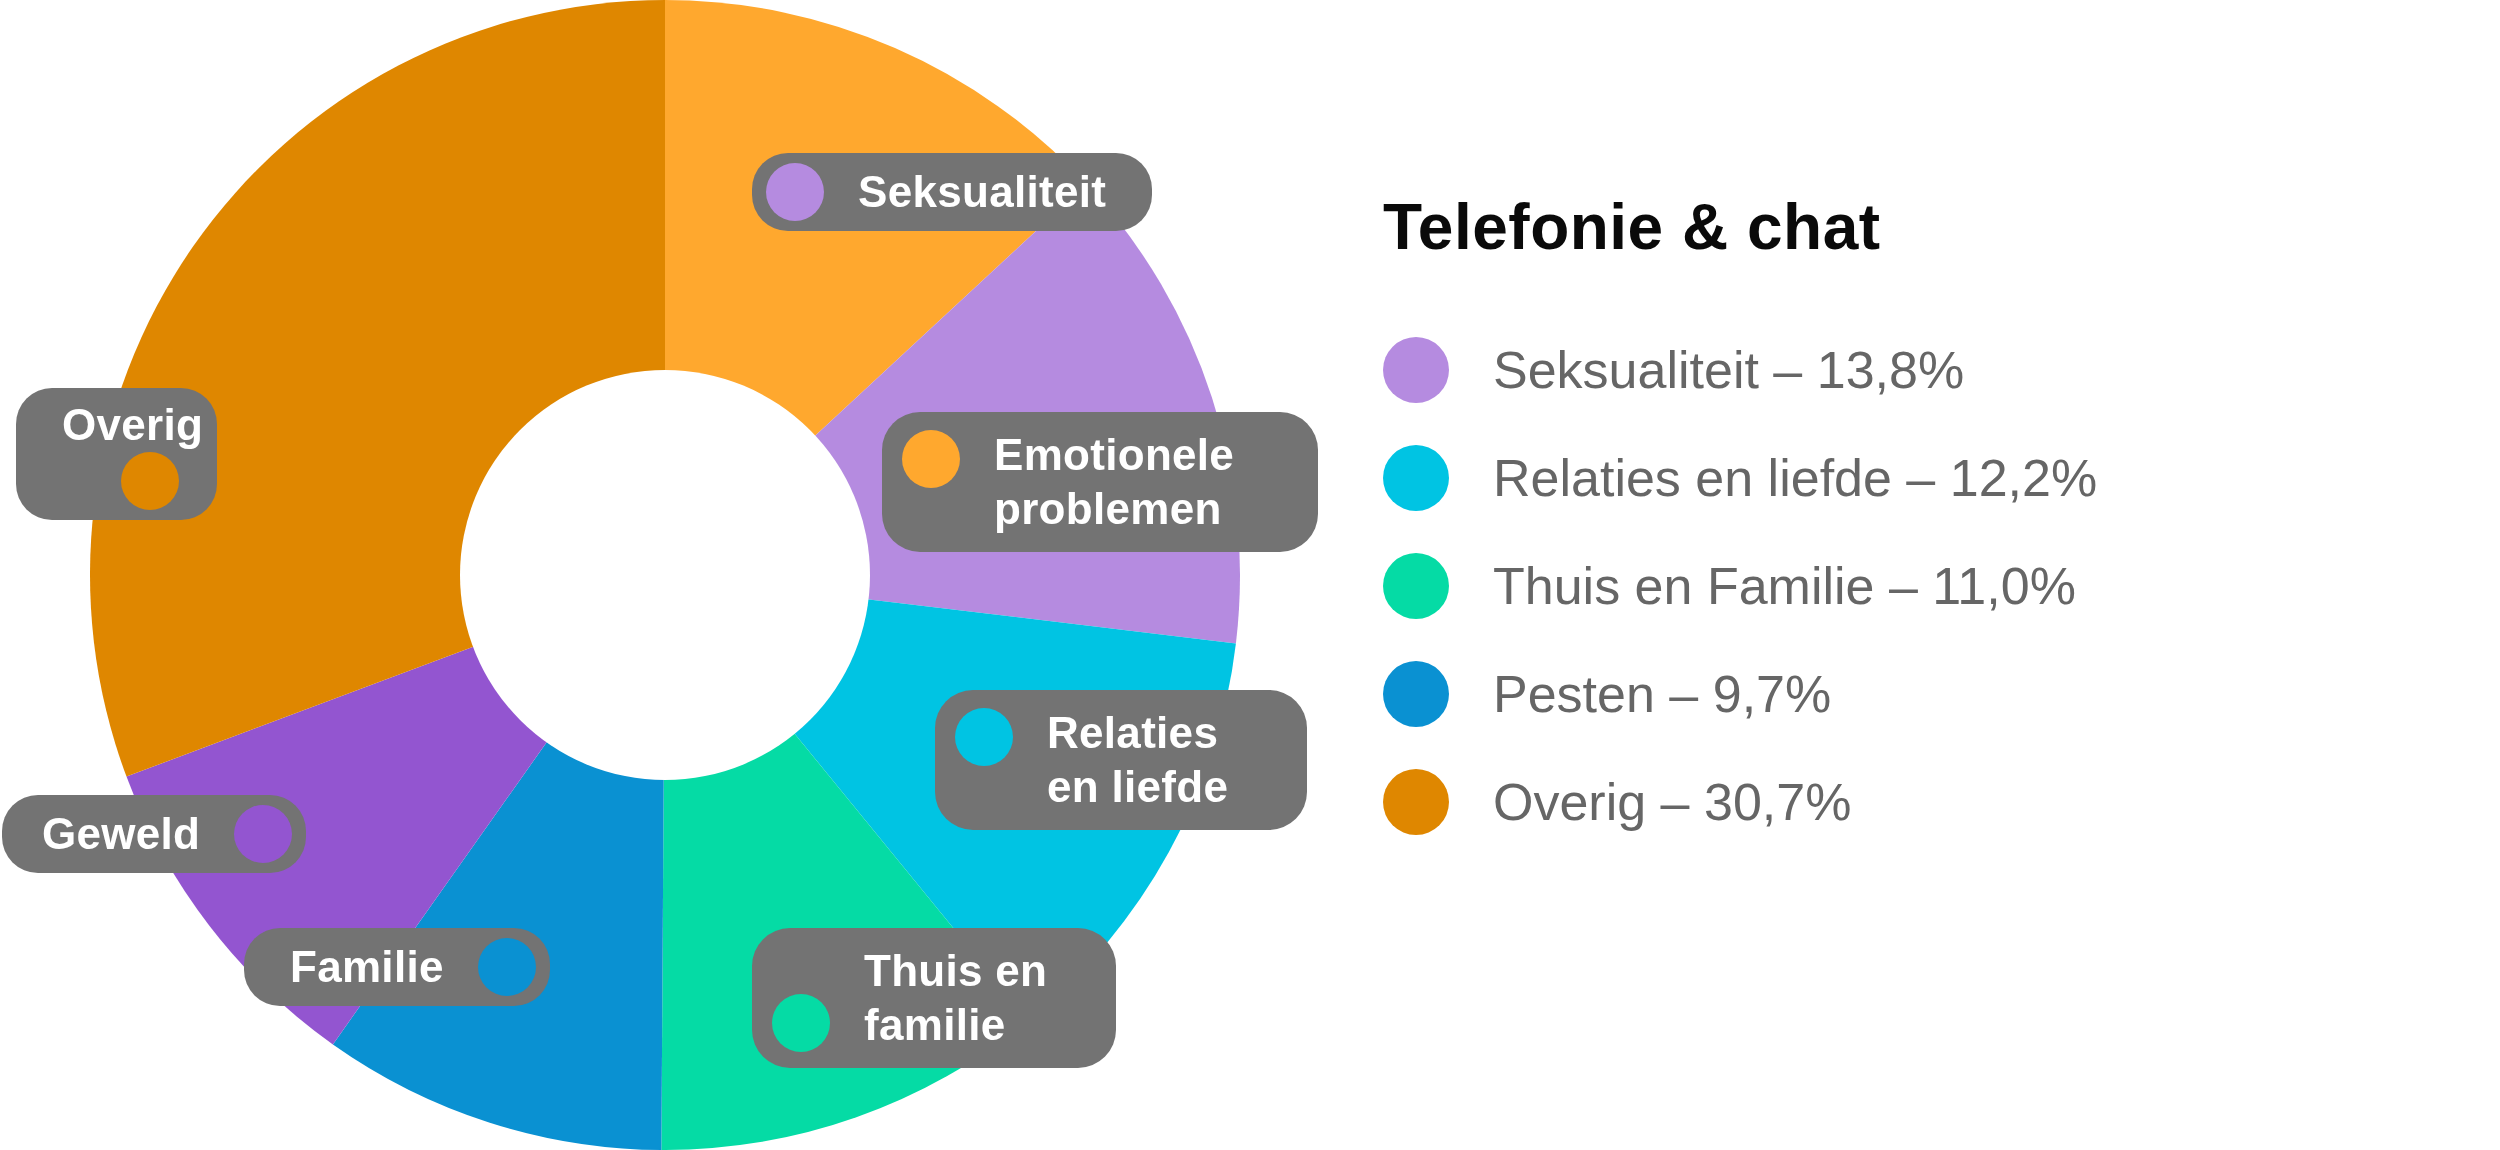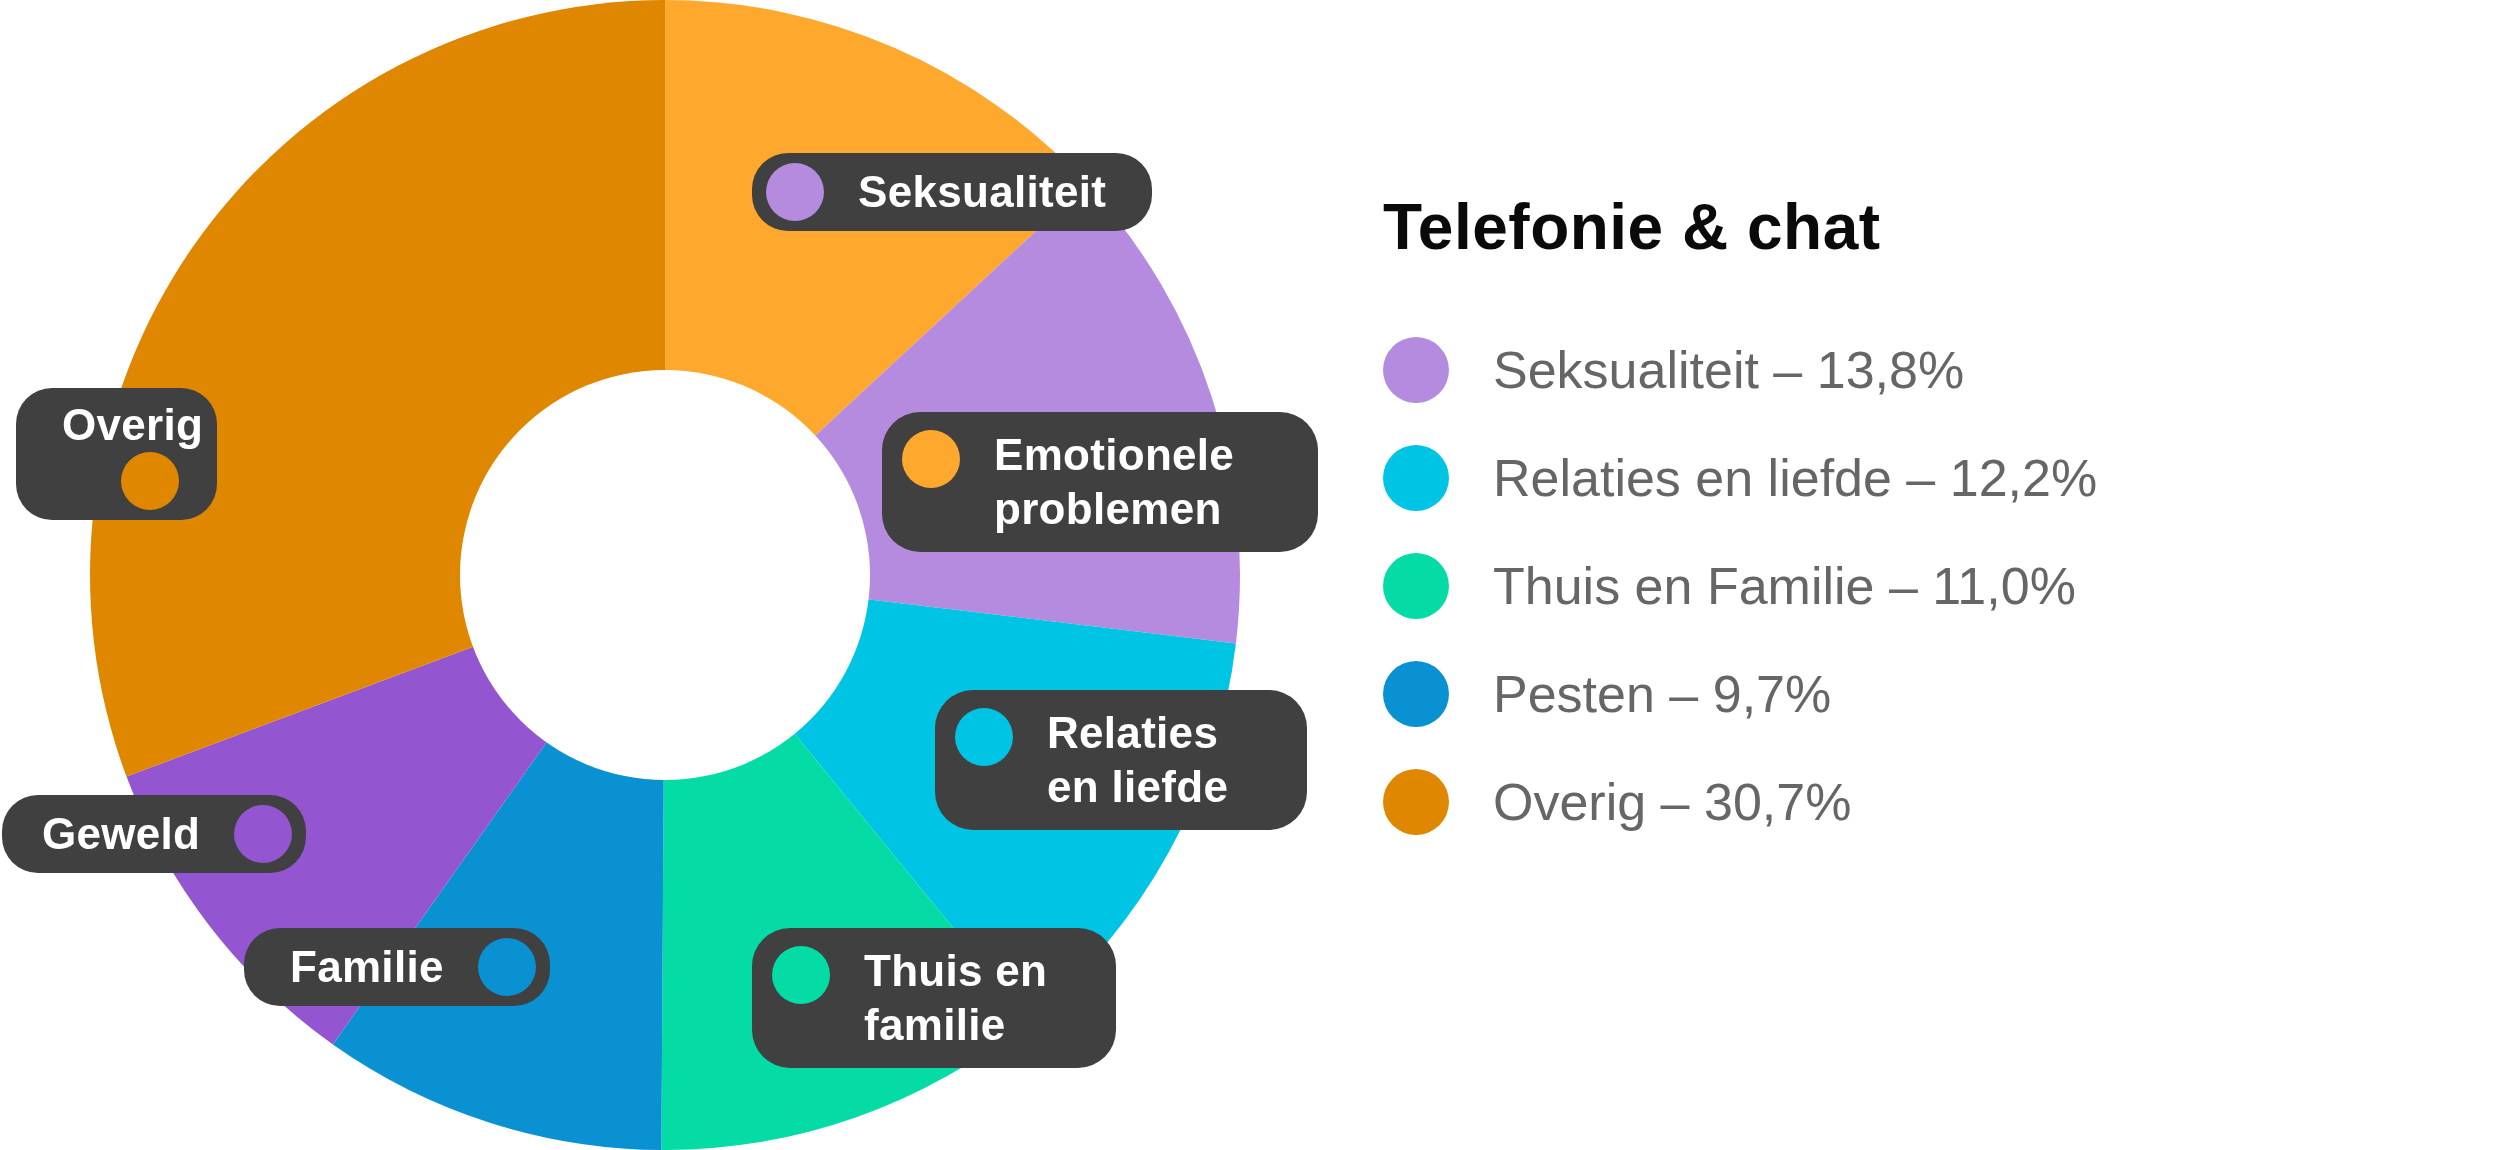--- a/index.html
+++ b/index.html
@@ -1,19 +1,19 @@
 <!DOCTYPE html>
 <html><head>
 <meta charset="utf-8">
 <style>
   html, body { margin: 0; padding: 0; background: #ffffff; }
   body { width: 2500px; height: 1150px; position: relative; overflow: hidden;
          font-family: "Liberation Sans", "DejaVu Sans", sans-serif; }
   #chart-svg { position: absolute; left: 0; top: 0; width: 1400px; height: 1150px; }
-  .pill { position: absolute; background: #404040; color: #ffffff; border-radius: 36px;
+  .pill { position: absolute; background: #737373; color: #ffffff; border-radius: 36px;
           display: flex; align-items: center; box-sizing: border-box;
           font-weight: bold; font-size: 44px; line-height: 54px; letter-spacing: 0.3px; }
   .pill .dot { width: 58px; height: 58px; border-radius: 50%; flex: 0 0 58px; }
   .pill.dot-left { padding: 10px 46px 10px 14px; }
   .pill.dot-left .dot { margin-right: 34px; }
   .pill.dot-right { padding: 10px 14px 10px 46px; }
   .pill.dot-right .dot { margin-left: 34px; }
   .pill.two-line { align-items: flex-start; border-radius: 38px; padding-top: 16px; padding-bottom: 16px; padding-left: 20px; }
   .pill.two-line .dot { margin-top: 2px; }
   .pill-text { white-space: pre-line; }
@@ -49,21 +49,21 @@
   <span class="pill-text">Emotionele
 problemen</span>
 </div>
 
 <div class="pill dot-left two-line" style="left:935px; top:690px; width:372px;">
   <span class="dot" style="background: rgb(0, 196, 227);"></span>
   <span class="pill-text">Relaties
 en liefde</span>
 </div>
 
-<div class="pill dot-left two-line" style="left:752px; top:928px; width:364px;">
+<div class="pill dot-left two-line" style="left:752px; top:928px; width:364px;align-items:flex-end;">
   <span class="dot" style="background: rgb(5, 219, 165);"></span>
   <span class="pill-text">Thuis en
 familie</span>
 </div>
 
 <div class="pill dot-right" style="left:16px; top:388px;flex-direction:column;">
   <span class="pill-text">Overig</span>
   <span class="dot" style="background: rgb(223, 135, 0);"></span>
 </div>
 

